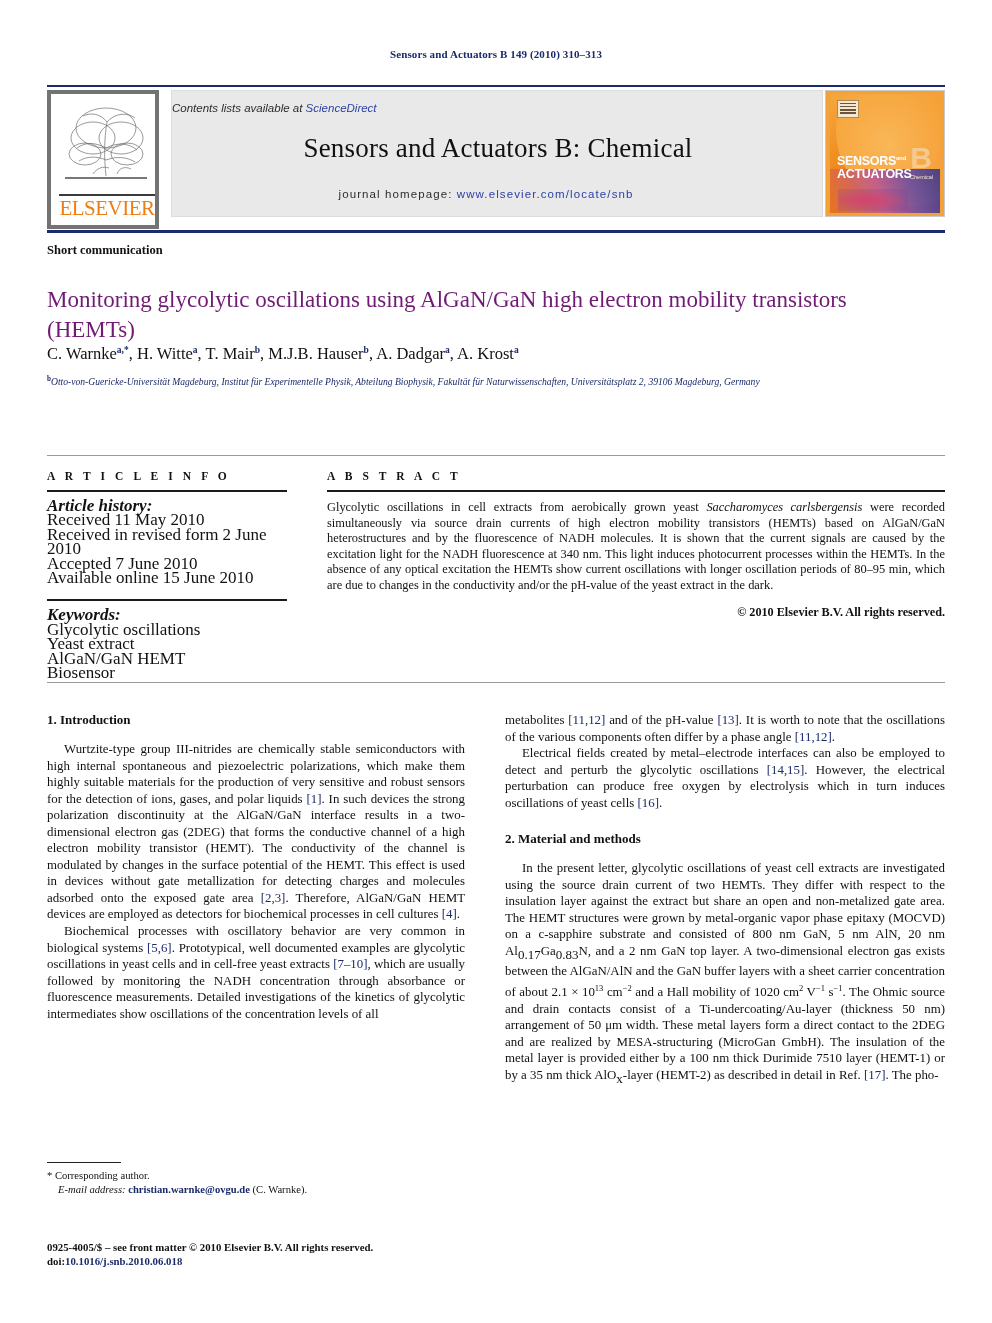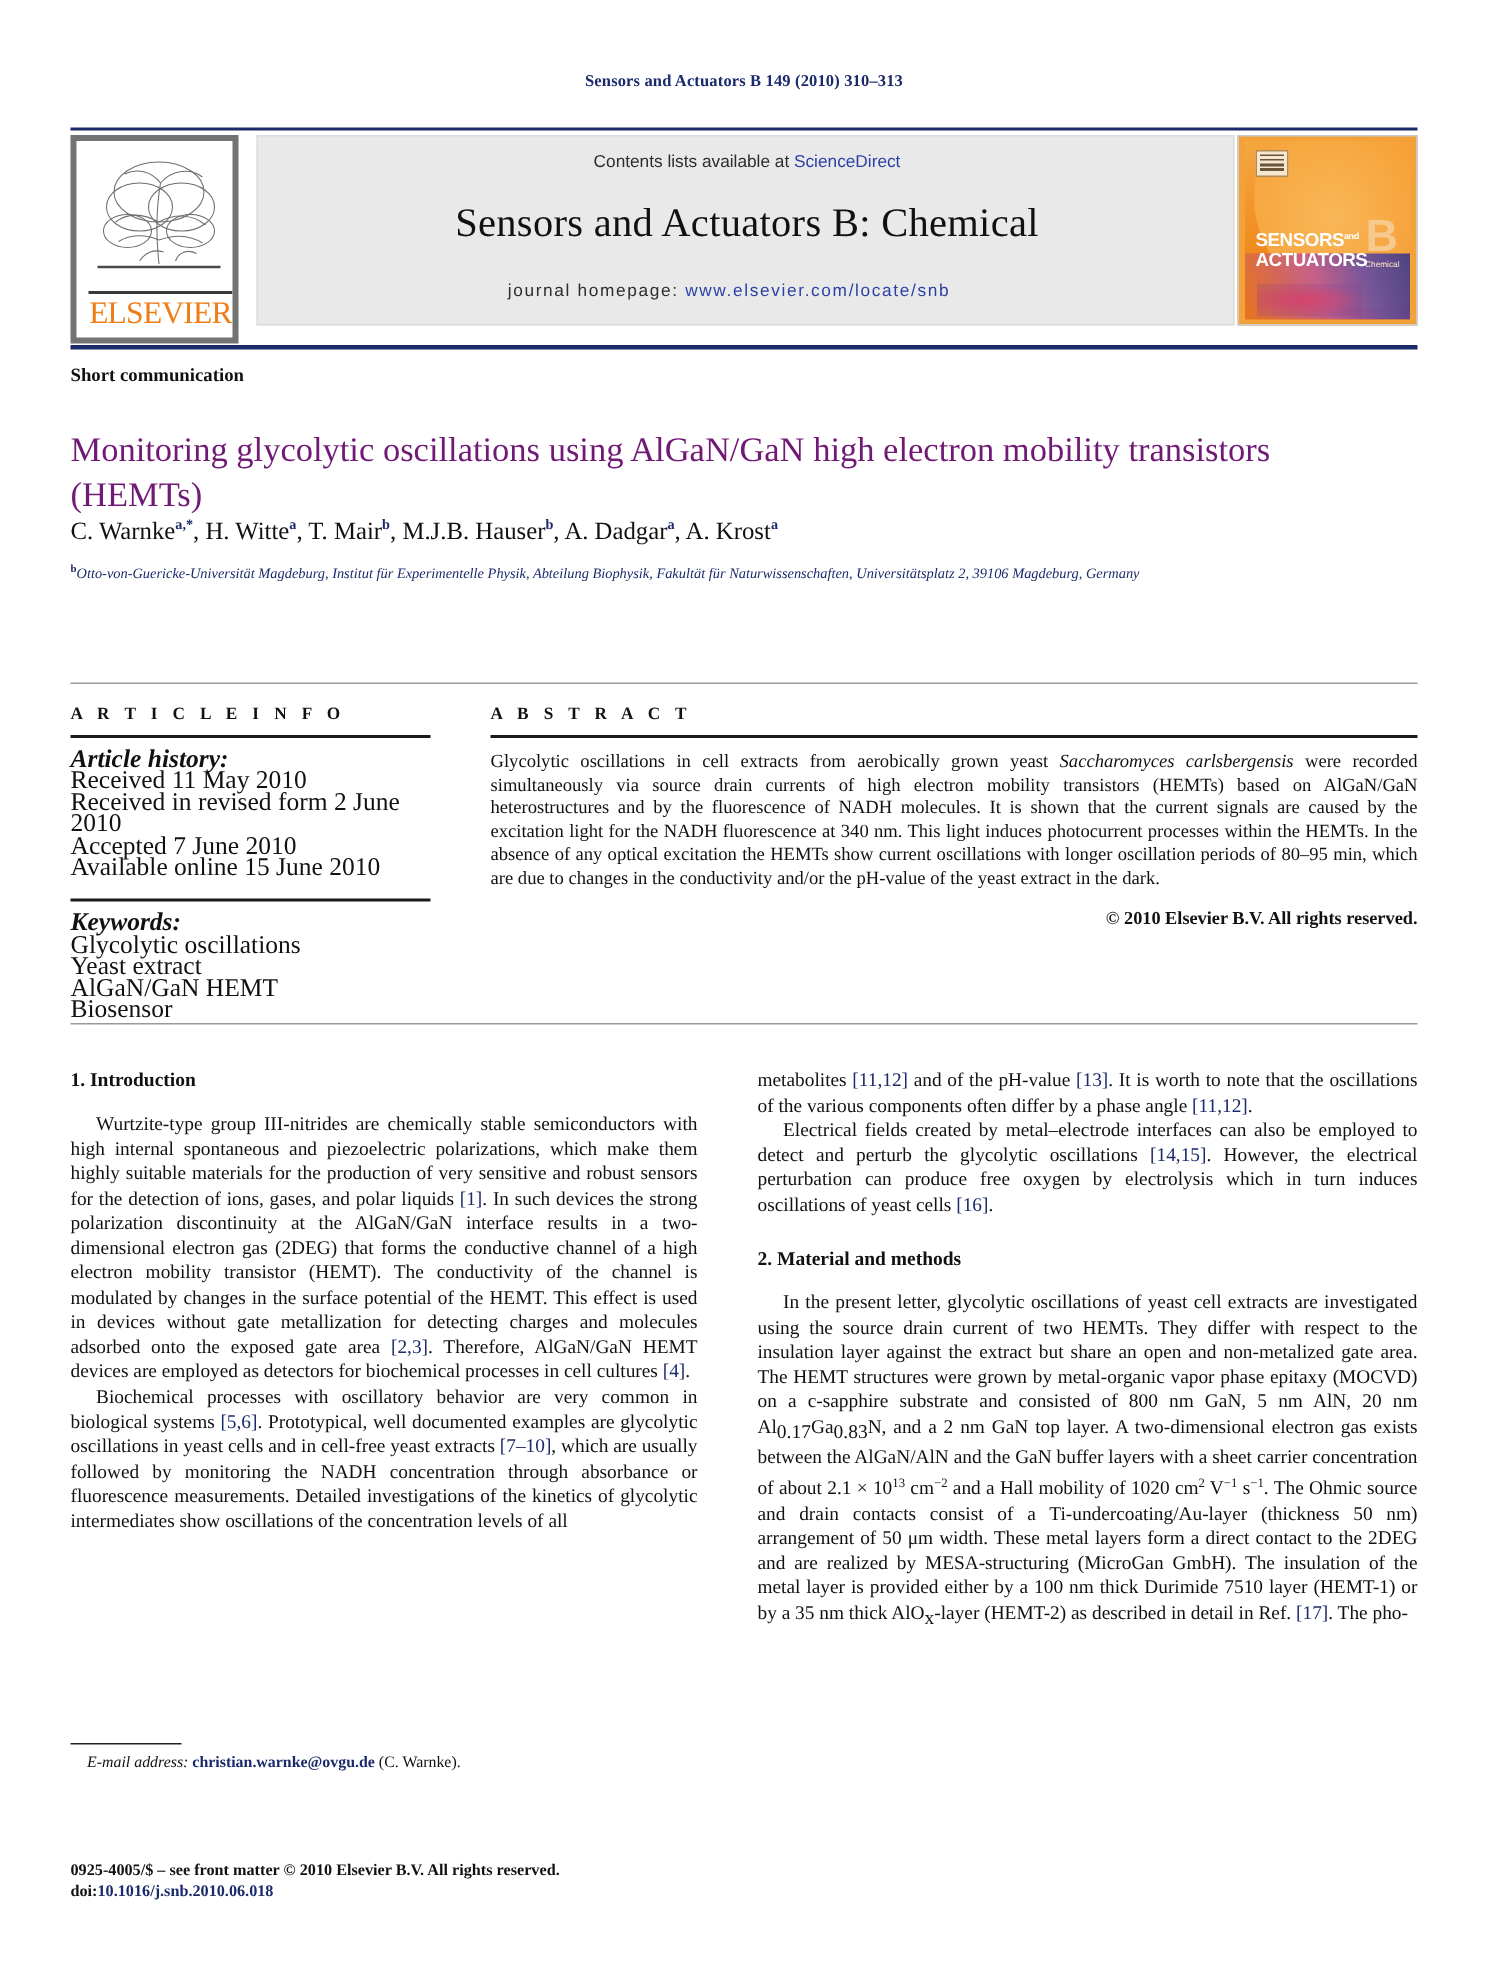--- a/index.html
+++ b/index.html
@@ -91,24 +91,25 @@
     width: 652px;
     height: 127px;
     background: #e9e9e9;
     border: 1px solid #dcdcdc;
     box-sizing: border-box;
   }
   .contents-line {
     position: absolute;
     left: 0; top: 11px;
     width: 652px;
-    text-align: center;
+    text-align: left;
     font-family: "Liberation Sans", sans-serif;
     font-size: 11.5px;
     color: #2d2d2d;
+    font-style: italic;
   }
   .contents-line .sd {
     color: #2c41a5;
   }
   .journal-title {
     position: absolute;
     left: 0; top: 42px;
     width: 652px;
     text-align: center;
     font-family: "Liberation Serif", serif;
@@ -517,20 +518,21 @@
 
   <div class="body-col-right">
     <p class="para" style="text-indent:0"><span>metabolites </span><span class="ref">[11,12]</span><span> and of the pH-value </span><span class="ref">[13]</span><span>. It is worth to note that the oscillations of the various components often differ by a phase angle </span><span class="ref">[11,12]</span><span>.</span></p>
     <p class="para"><span>Electrical fields created by metal–electrode interfaces can also be employed to detect and perturb the glycolytic oscillations </span><span class="ref">[14,15]</span><span>. However, the electrical perturbation can produce free oxygen by electrolysis which in turn induces oscillations of yeast cells </span><span class="ref">[16]</span><span>.</span></p>
     <h2 class="heading spaced">2.  Material and methods</h2>
     <p class="para"><span>In the present letter, glycolytic oscillations of yeast cell extracts are investigated using the source drain current of two HEMTs. They differ with respect to the insulation layer against the extract but share an open and non-metalized gate area. The HEMT structures were grown by metal-organic vapor phase epitaxy (MOCVD) on a c-sapphire substrate and consisted of 800 nm GaN, 5 nm AlN, 20 nm Al</span><sub>0.17</sub><span>Ga</span><sub>0.83</sub><span>N, and a 2 nm GaN top layer. A two-dimensional electron gas exists between the AlGaN/AlN and the GaN buffer layers with a sheet carrier concentration of about 2.1 × 10</span><sup>13</sup><span> cm</span><sup>−2</sup><span> and a Hall mobility of 1020 cm</span><sup>2</sup><span> V</span><sup>−1</sup><span> s</span><sup>−1</sup><span>. The Ohmic source and drain contacts consist of a Ti-undercoating/Au-layer (thickness 50 nm) arrangement of 50 μm width. These metal layers form a direct contact to the 2DEG and are realized by MESA-structuring (MicroGan GmbH). The insulation of the metal layer is provided either by a 100 nm thick Durimide 7510 layer (HEMT-1) or by a 35 nm thick AlO</span><sub>x</sub><span>-layer (HEMT-2) as described in detail in Ref. </span><span class="ref">[17]</span><span>. The pho-</span></p>
   </div>
 
   <div class="foot-rule"></div>
   <div class="footnote">
+    <div><span>*</span><span> Corresponding author.</span></div>
     <div style="padding-left:11px"><span class="em">E-mail address:</span> <span class="link">christian.warnke@ovgu.de</span><span> (C. Warnke).</span></div>
   </div>
 
   <div class="footer">
     <div>0925-4005/$ – see front matter © 2010 Elsevier B.V. All rights reserved.</div>
     <div><span>doi:</span><span class="doi-link">10.1016/j.snb.2010.06.018</span></div>
   </div>
 
 </div>
 

